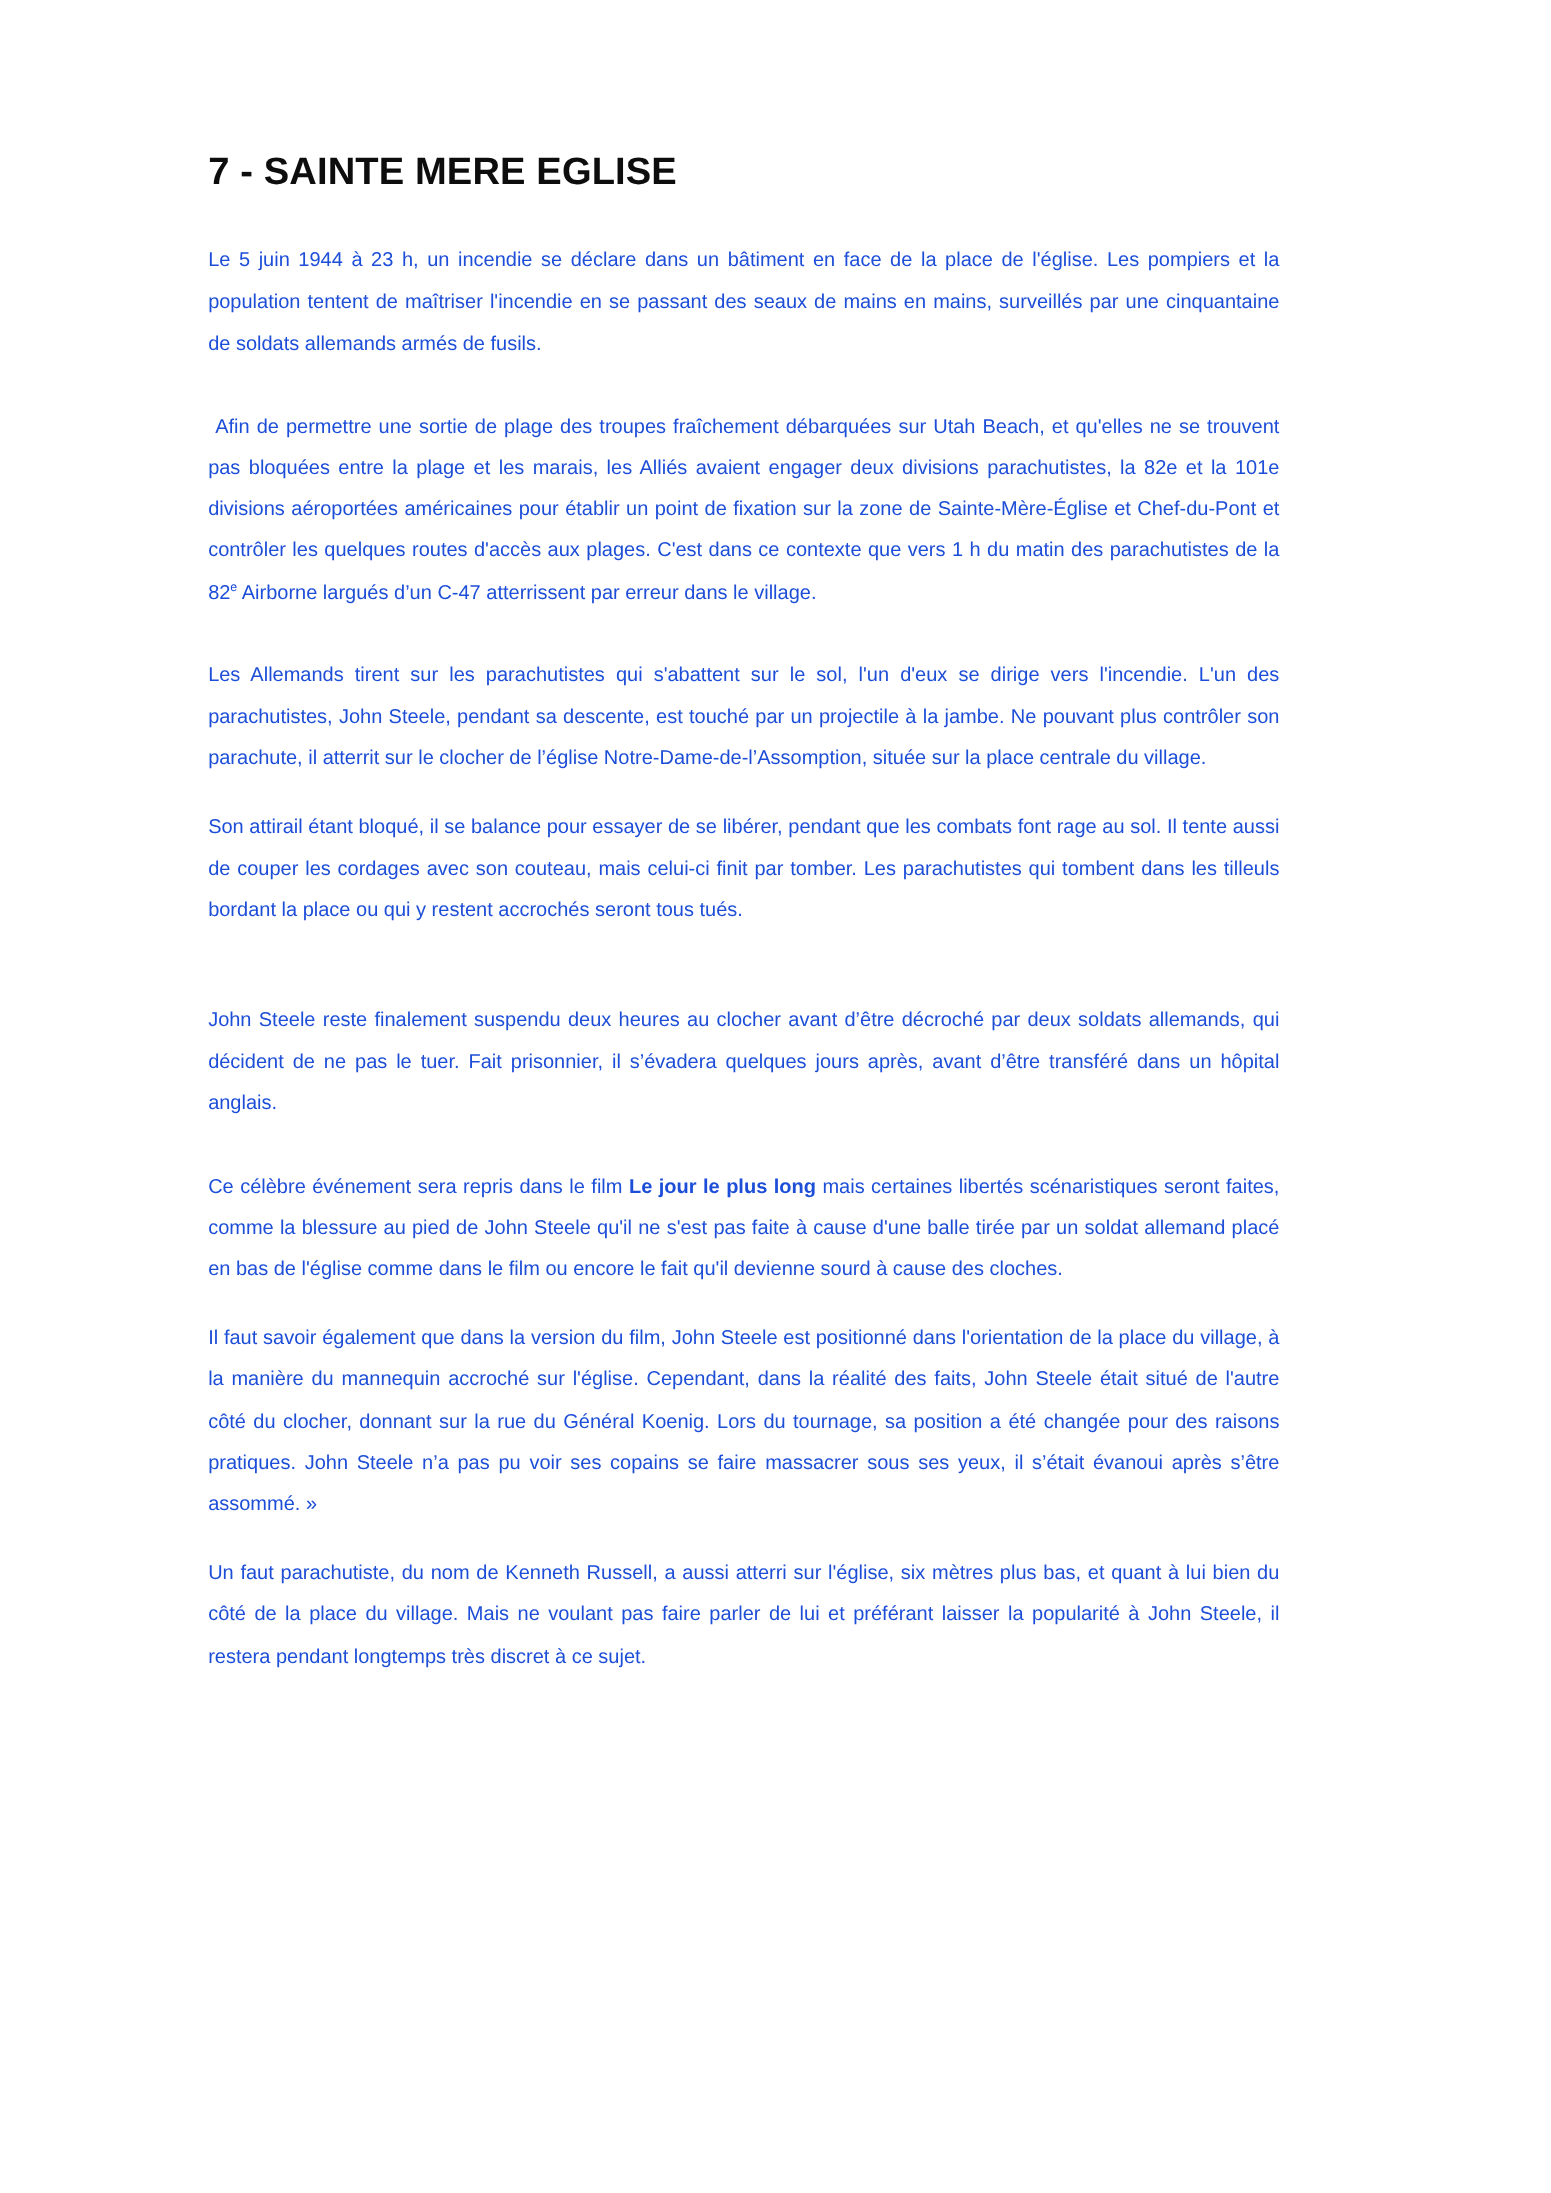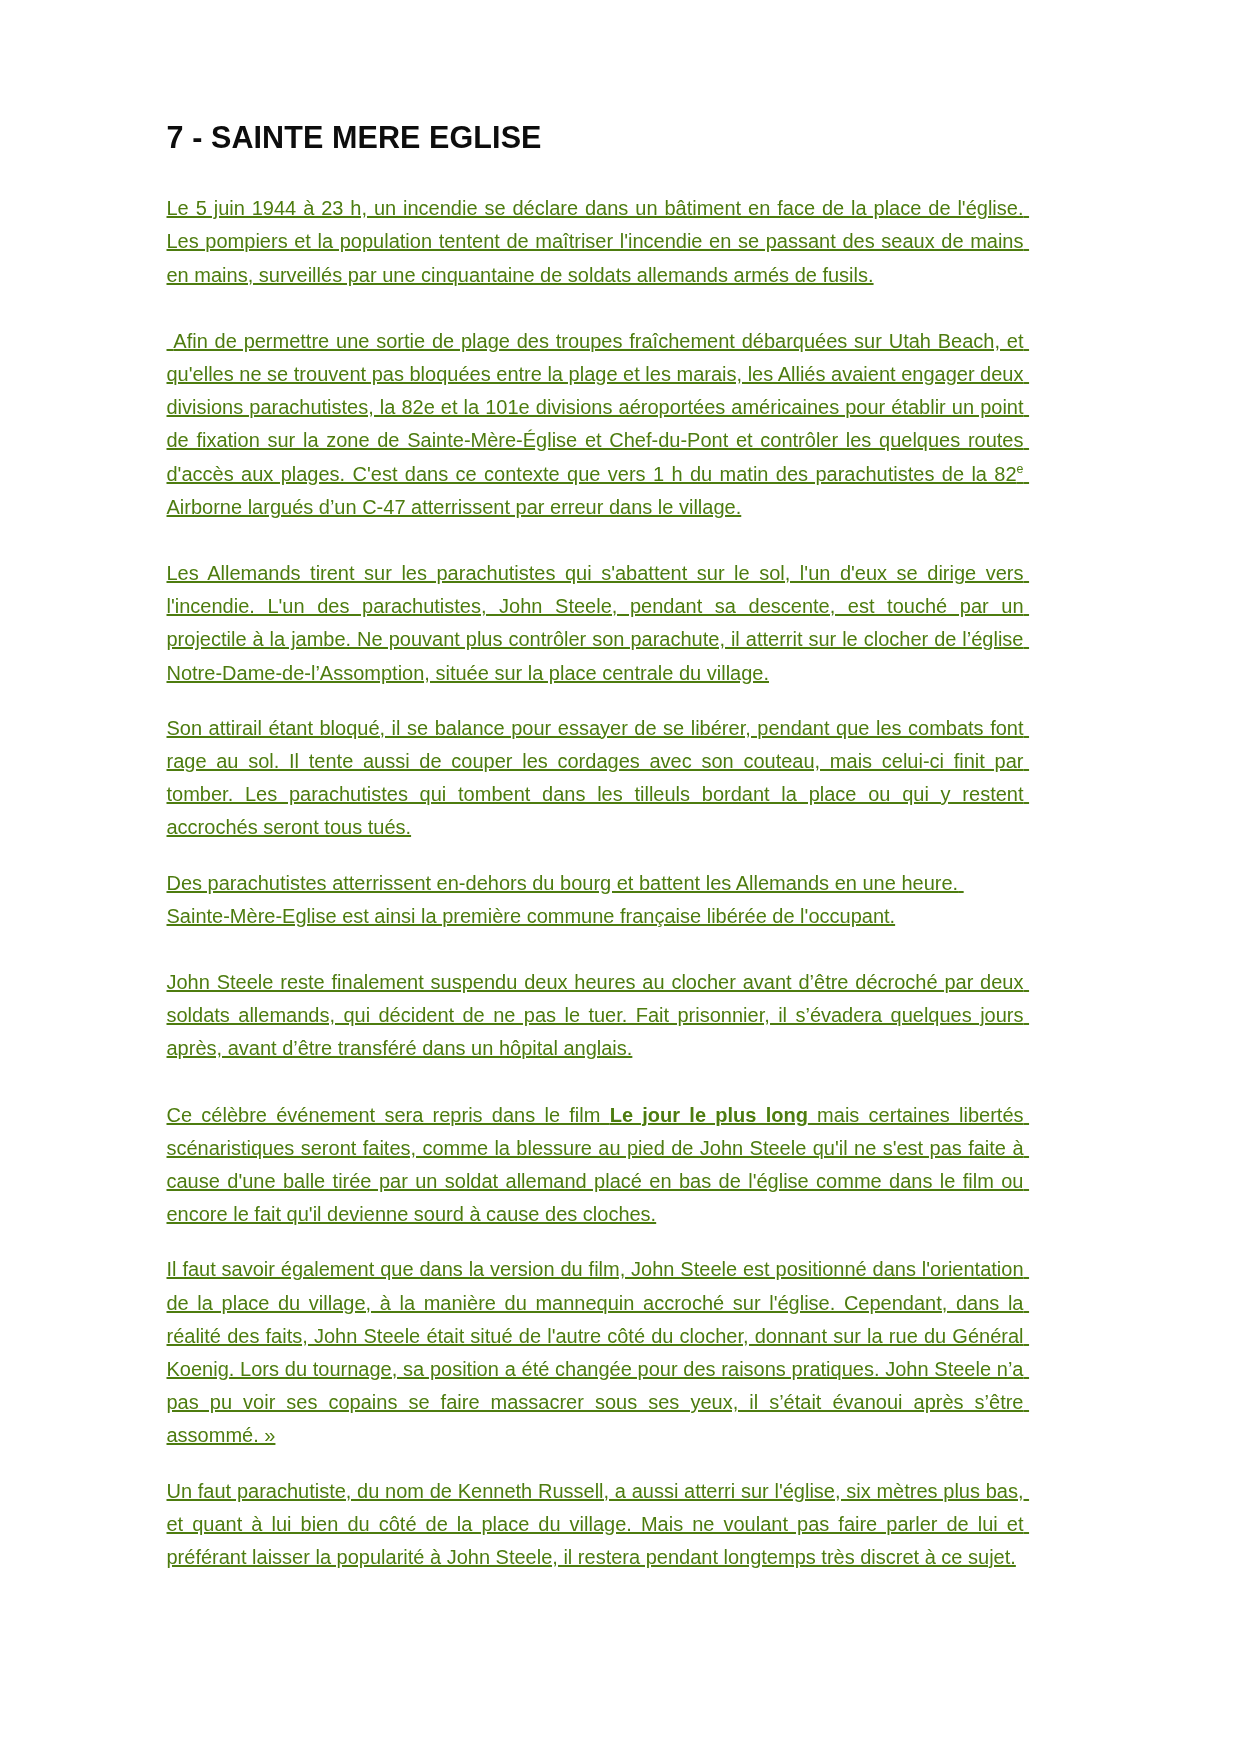--- a/index.html
+++ b/index.html
@@ -29,28 +29,27 @@
     color: #0d0d0d;
     letter-spacing: 0.1px;
     margin: 0 0 0 0;
     line-height: 1.25;
   }
   .spacer-title {
     height: 36px;
   }
   p.para {
     font-family: "Liberation Sans", sans-serif;
-    font-size: 20px;
+    font-size: 16px;
     line-height: 33.2px;
-    color: #4d7c0f;
+    color: #1d4ed8;
     text-align: justify;
     text-justify: inter-word;
     margin: 0;
     white-space: pre-wrap;
-    text-decoration: underline;
   }
   p.para.nojust {
     text-align: left;
   }
   .gap-lg { height: 33px; }
   .gap-md { height: 22px; }
   sup.ord {
     font-size: 0.62em;
     vertical-align: super;
     line-height: 0;
@@ -78,21 +77,20 @@
     <div class="gap-lg"></div>
 
     <p class="para"><span>Les Allemands tirent sur les parachutistes qui s'abattent sur le sol, l'un d'eux se dirige vers l'incendie. L'un des parachutistes, John Steele, pendant sa descente, est touché par un projectile à la jambe. Ne pouvant plus contrôler son parachute, il atterrit sur le clocher de l’église Notre-Dame-de-l’Assomption, située sur la place centrale du village.</span></p>
 
     <div class="gap-md"></div>
 
     <p class="para"><span>Son attirail étant bloqué, il se balance pour essayer de se libérer, pendant que les combats font rage au sol. Il tente aussi de couper les cordages avec son couteau, mais celui-ci finit par tomber. Les parachutistes qui tombent dans les tilleuls bordant la place ou qui y restent accrochés seront tous tués.</span></p>
 
     <div class="gap-md"></div>
 
-    <p class="para nojust"><span>Des parachutistes atterrissent en-dehors du bourg et battent les Allemands en une heure. Sainte-Mère-Eglise est ainsi la première commune française libérée de l'occupant.</span></p>
 
     <div class="gap-lg"></div>
 
     <p class="para"><span>John Steele reste finalement suspendu deux heures au clocher avant d’être décroché par deux soldats allemands, qui décident de ne pas le tuer. Fait prisonnier, il s’évadera quelques jours après, avant d’être transféré dans un hôpital anglais.</span></p>
 
     <div class="gap-lg"></div>
 
     <p class="para"><span>Ce célèbre événement sera repris dans le film </span><b class="filmtitle">Le jour le plus long</b><span> mais certaines libertés scénaristiques seront faites, comme la blessure au pied de John Steele qu'il ne s'est pas faite à cause d'une balle tirée par un soldat allemand placé en bas de l'église comme dans le film ou encore le fait qu'il devienne sourd à cause des cloches.</span></p>
 
     <div class="gap-md"></div>

